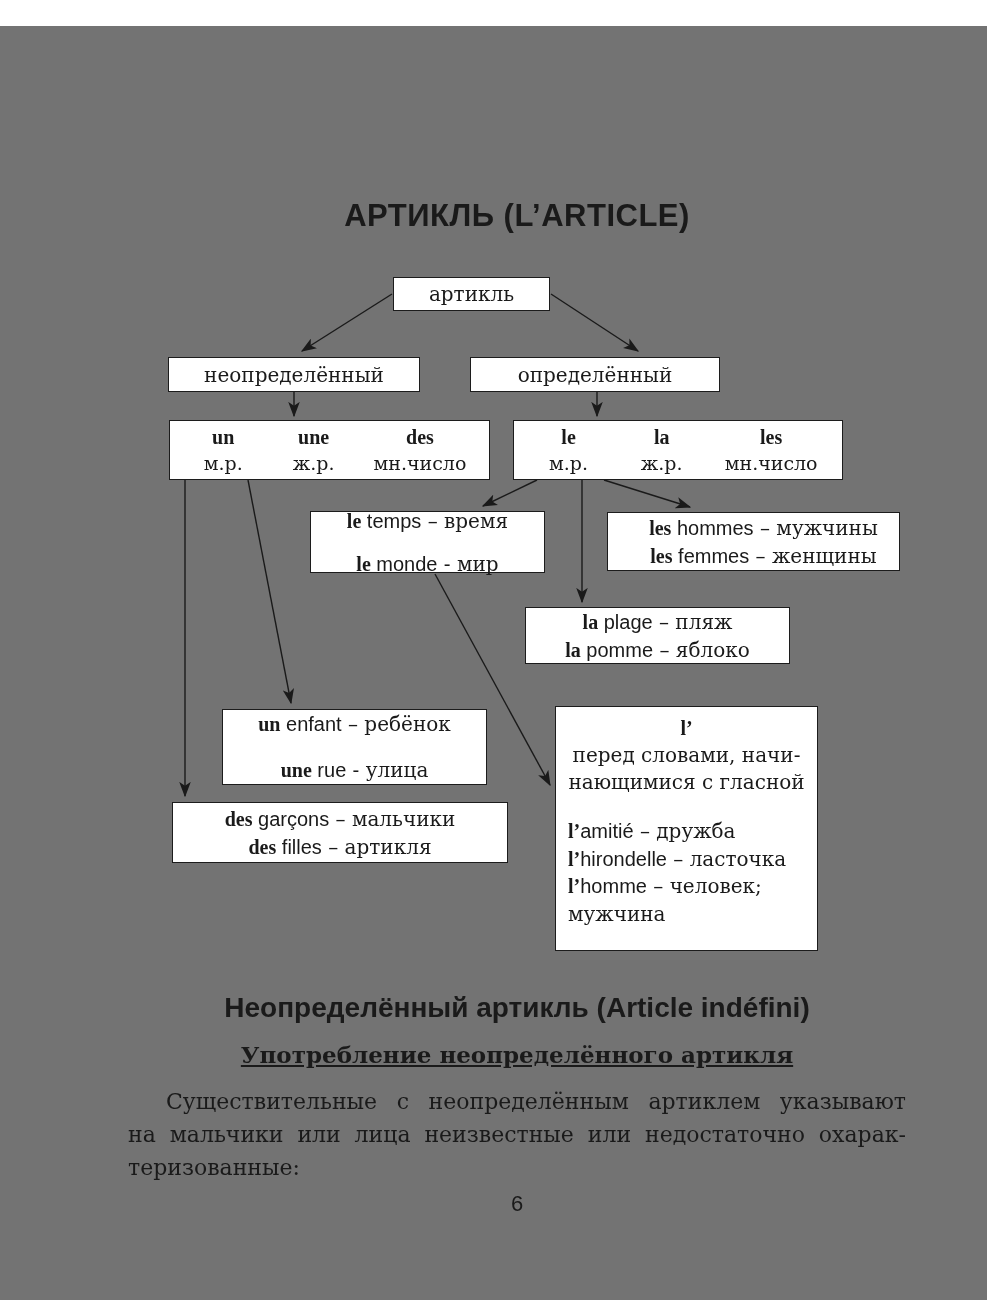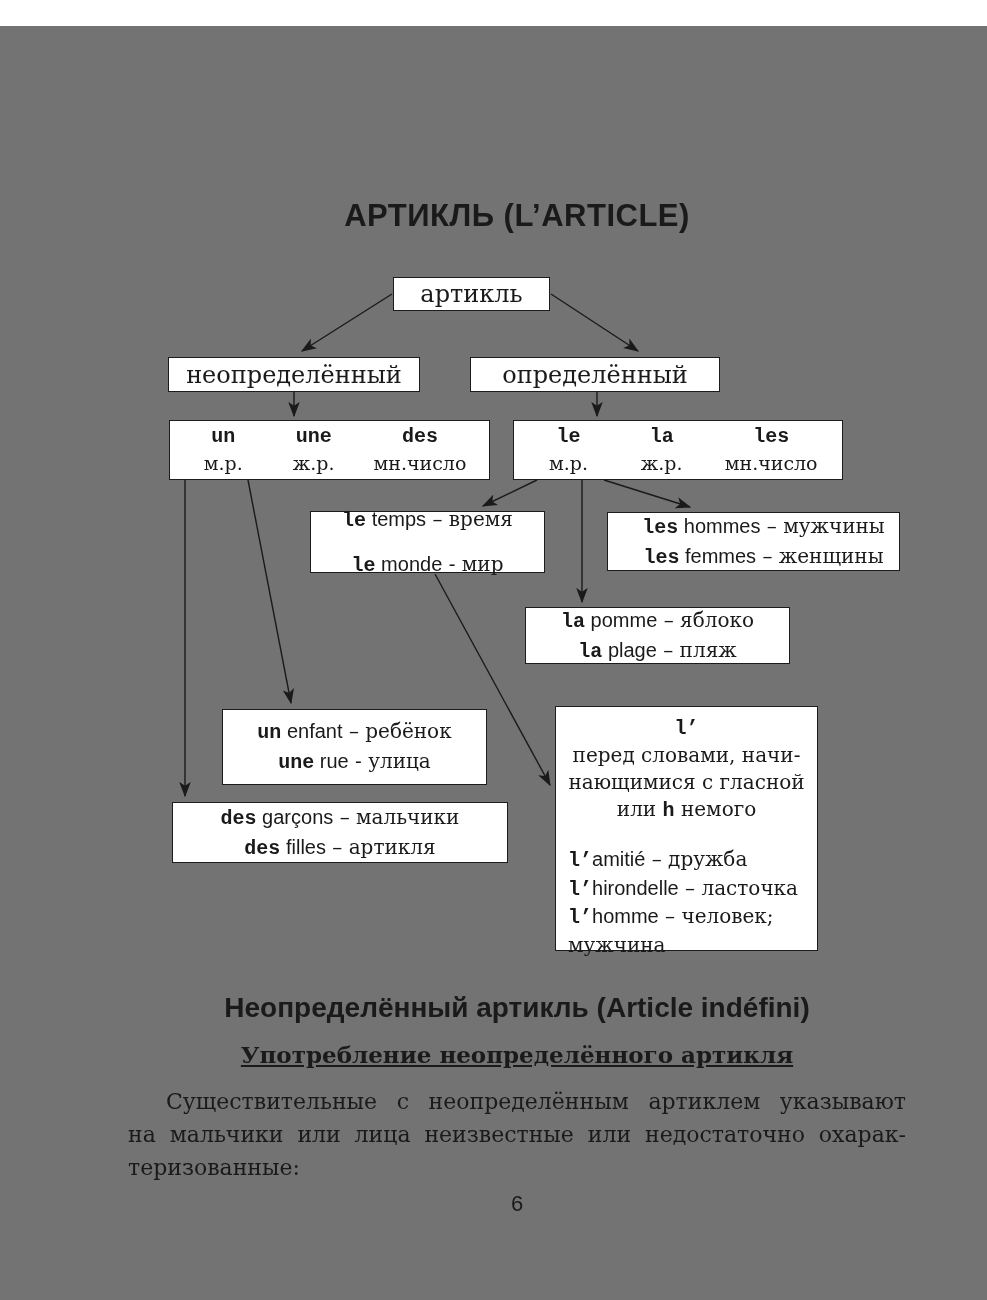--- a/index.html
+++ b/index.html
@@ -1,29 +1,29 @@
 <!DOCTYPE html>
 <html><head>
 <meta charset="utf-8">
 <style>
   html,body{margin:0;padding:0;background:#ffffff;}
   .page{position:relative;width:987px;height:1300px;background:#737373;overflow:hidden;
         color:#1a1a1a;margin-top:26px;}
   .ru{font-family:"DejaVu Serif",serif;}
   .fr{font-family:"Liberation Sans",sans-serif;}
-  .frb{font-family:Liberation Mono, monospace;font-weight:bold;}
+  .frb{font-family:Liberation Serif, serif;font-weight:bold;}
 
   .title{position:absolute;left:128px;top:172px;width:778px;text-align:center;
          font-family:"Liberation Sans",sans-serif;font-weight:bold;font-size:31px;
          letter-spacing:0.5px;}
 
   .box{position:absolute;border:1.6px solid #1c1c1c;background:#fff;box-sizing:border-box;
        display:flex;flex-direction:column;justify-content:center;text-align:center;}
 
-  .node-label{font-size:24px;line-height:1;}
+  .node-label{font-size:20px;line-height:1;}
 
   .forms-grid{display:grid;grid-template-columns:1fr 1fr 1.35fr;row-gap:2px;padding:0 8px;}
   .forms-grid .frb{font-size:20px;line-height:24px;}
   .forms-grid .ru{font-size:19px;line-height:24px;}
 
   .ex .exline{font-size:20px;line-height:28px;white-space:nowrap;}
 
   .elision{padding:8px 12px 6px 12px;justify-content:flex-start;}
   .el-head div{font-size:20px;line-height:27px;}
   .el-examples{margin-top:22px;text-align:left;}
@@ -104,40 +104,39 @@
     <div class="exline"><span class="frb">le</span><span class="fr"> temps</span><span class="ru"> – время</span></div>
     <div class="exline"><span class="frb">le</span><span class="fr"> monde</span><span class="ru"> - мир</span></div>
   </div>
 
   <div class="box ex" style="left:607px;top:486px;width:293px;height:59px;padding-left:20px;">
     <div class="exline"><span class="frb">les</span><span class="fr"> hommes</span><span class="ru"> – мужчины</span></div>
     <div class="exline"><span class="frb">les</span><span class="fr"> femmes</span><span class="ru"> – женщины</span></div>
   </div>
 
   <div class="box ex" style="left:525px;top:581px;width:265px;height:57px;">
+    <div class="exline"><span class="frb">la</span><span class="fr"> plage</span><span class="ru"> – пляж</span></div>
     <div class="exline"><span class="frb">la</span><span class="fr"> pomme</span><span class="ru"> – яблоко</span></div>
-    <div class="exline"><span class="frb">la</span><span class="fr"> plage</span><span class="ru"> – пляж</span></div>
   </div>
 
-  <div class="box ex" style="left:222px;top:683px;width:265px;height:76px;">
+  <div class="box ex" style="left:222px;top:683px;width:265px;height:76px;justify-content:space-between;">
     <div class="exline"><span class="frb">un</span><span class="fr"> enfant</span><span class="ru"> – ребёнок</span></div>
     <div class="exline"><span class="frb">une</span><span class="fr"> rue</span><span class="ru"> - улица</span></div>
   </div>
 
   <div class="box ex" style="left:172px;top:776px;width:336px;height:61px;">
     <div class="exline"><span class="frb">des</span><span class="fr"> garçons</span><span class="ru"> – мальчики</span></div>
     <div class="exline"><span class="frb">des</span><span class="fr"> filles</span><span class="ru"> – артикля</span></div>
   </div>
 
   <div class="box elision" style="left:555px;top:680px;width:263px;height:245px;">
     <div class="el-head">
       <div class="frb">l’</div>
       <div class="ru">перед словами, начи-</div>
       <div class="ru">нающимися с гласной</div>
-      <div class="ru"><span>или </span><span class="frb">h</span><span> немого</span></div>
     </div>
     <div class="el-examples">
       <div class="exline"><span class="frb">l’</span><span class="fr">amitié</span><span class="ru"> – дружба</span></div>
       <div class="exline"><span class="frb">l’</span><span class="fr">hirondelle</span><span class="ru"> – ласточка</span></div>
       <div class="exline"><span class="frb">l’</span><span class="fr">homme</span><span class="ru"> – человек;</span></div>
       <div class="exline ru">мужчина</div>
     </div>
   </div>
 
   <div class="heading1">Неопределённый артикль (Article indéfini)</div>

